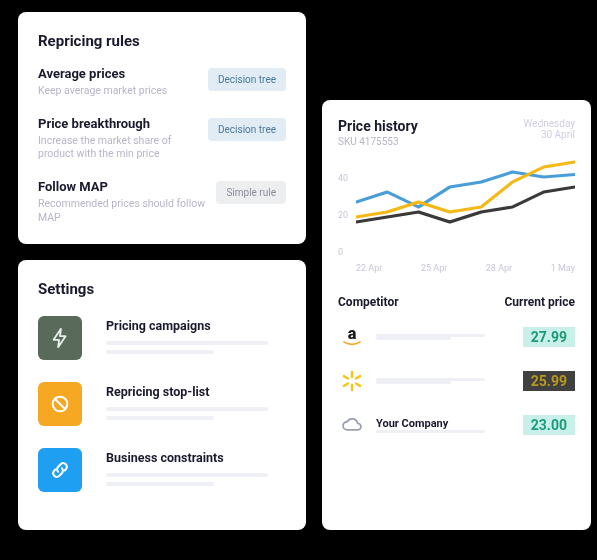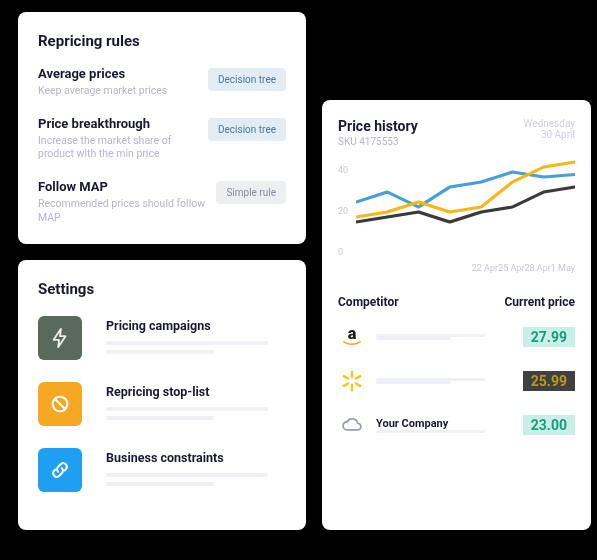--- a/index.html
+++ b/index.html
@@ -73,25 +73,25 @@
     left: 322px; top: 100px;
     width: 269px;
     height: 430px;
     padding: 18px 16px;
   }
   .history-header { display: flex; justify-content: space-between; align-items: flex-start; margin-bottom: 10px; }
   .history-title { font-size: 14px; font-weight: 700; color: #1a1a2e; }
   .history-sku { font-size: 10px; color: #b8b4c9; margin-top: 2px; }
   .history-date { text-align: right; font-size: 10px; color: #d0cee0; }
   .chart-area { position: relative; height: 120px; margin-top: 6px; }
-  .y-ticks { position: absolute; left: 0; top: 8px; bottom: 20px; width: 18px;
+  .y-ticks { position: absolute; left: 0; top: 16px; bottom: 20px; width: 18px;
     display: flex; flex-direction: column; justify-content: space-between;
     font-size: 9px; color: #c8c6d8; }
   .x-ticks { position: absolute; left: 18px; right: 0; bottom: 0; height: 14px;
-    display: flex; justify-content: flex-end; font-size: 9px; color: #c8c6d8; }
+    display: flex; justify-content: space-between; font-size: 9px; color: #c8c6d8; }
   .plot { position: absolute; left: 18px; right: 0; top: 0; bottom: 20px; }
   .plot svg { width: 100%; height: 100%; }
 
   .comp-header { display: flex; justify-content: space-between; font-size: 12px; font-weight: 700; color: #1a1a2e; margin-top: 18px; margin-bottom: 14px; }
   .comp-row { display: flex; align-items: center; gap: 10px; margin-bottom: 16px; }
   .comp-icon { width: 28px; height: 28px; display: flex; align-items: center; justify-content: center; flex-shrink: 0; }
   .comp-body { flex: 1; display: flex; flex-direction: column; }
   .comp-name { font-size: 11px; font-weight: 700; color: #1a1a2e; }
   .comp-line { height: 3px; background: #eef0f5; border-radius: 2px; width: 80%; }
   .comp-line2 { height: 3px; background: #eef0f5; border-radius: 2px; width: 55%; }

